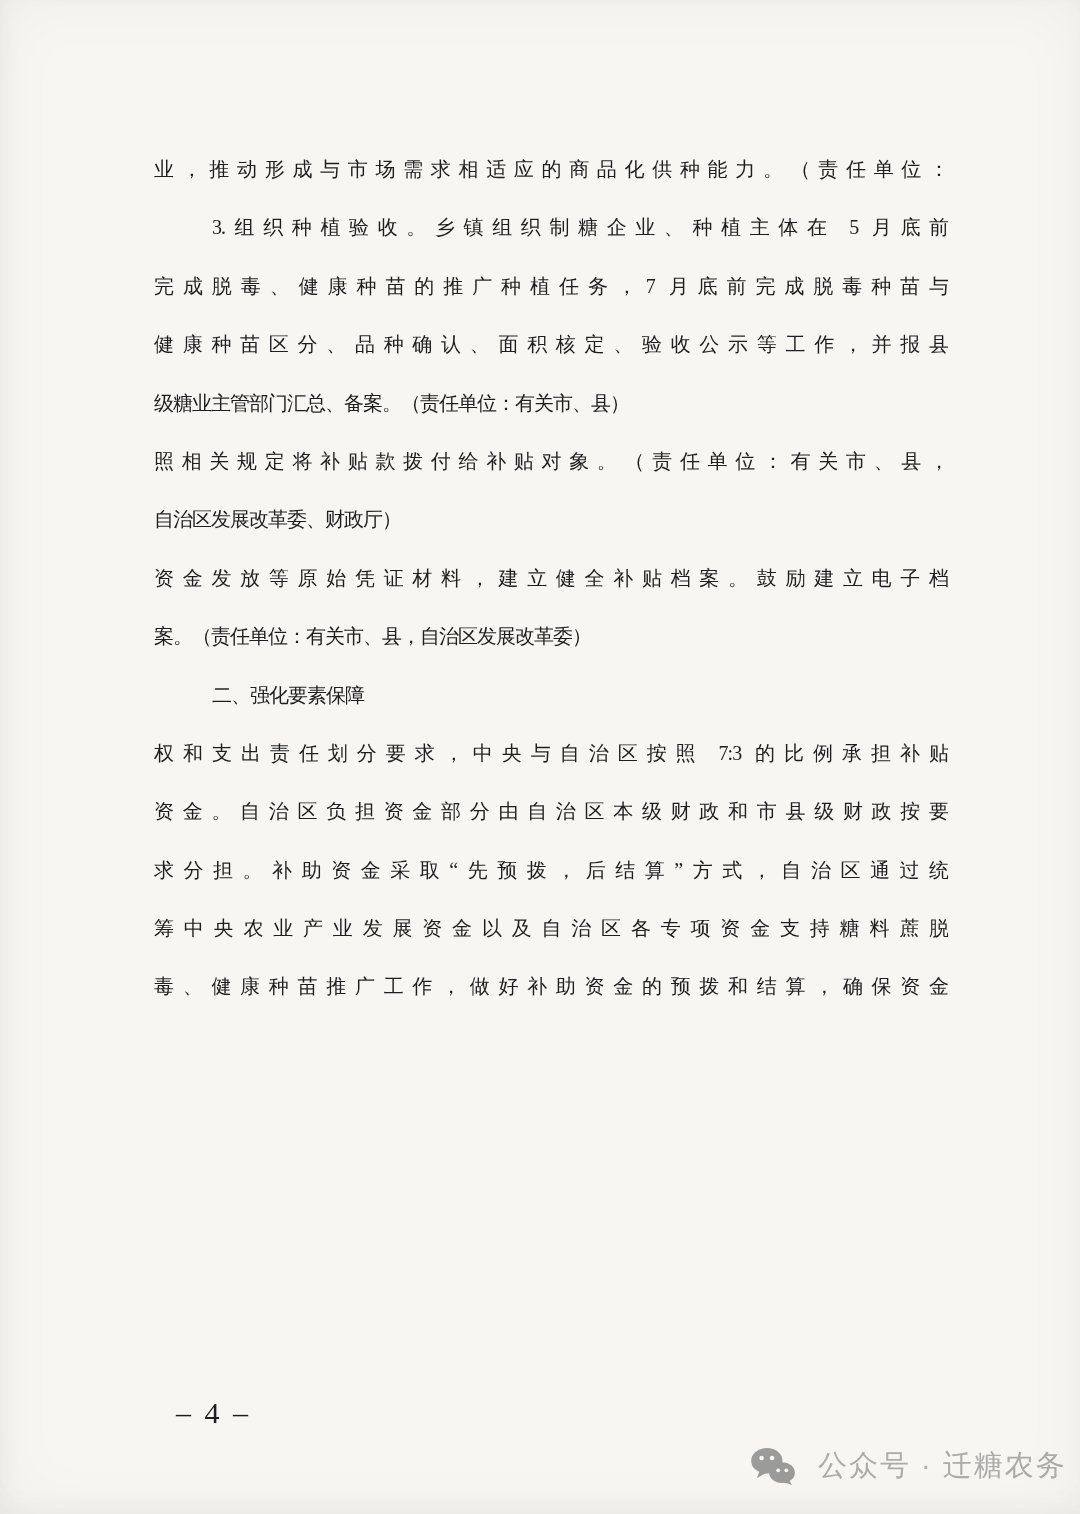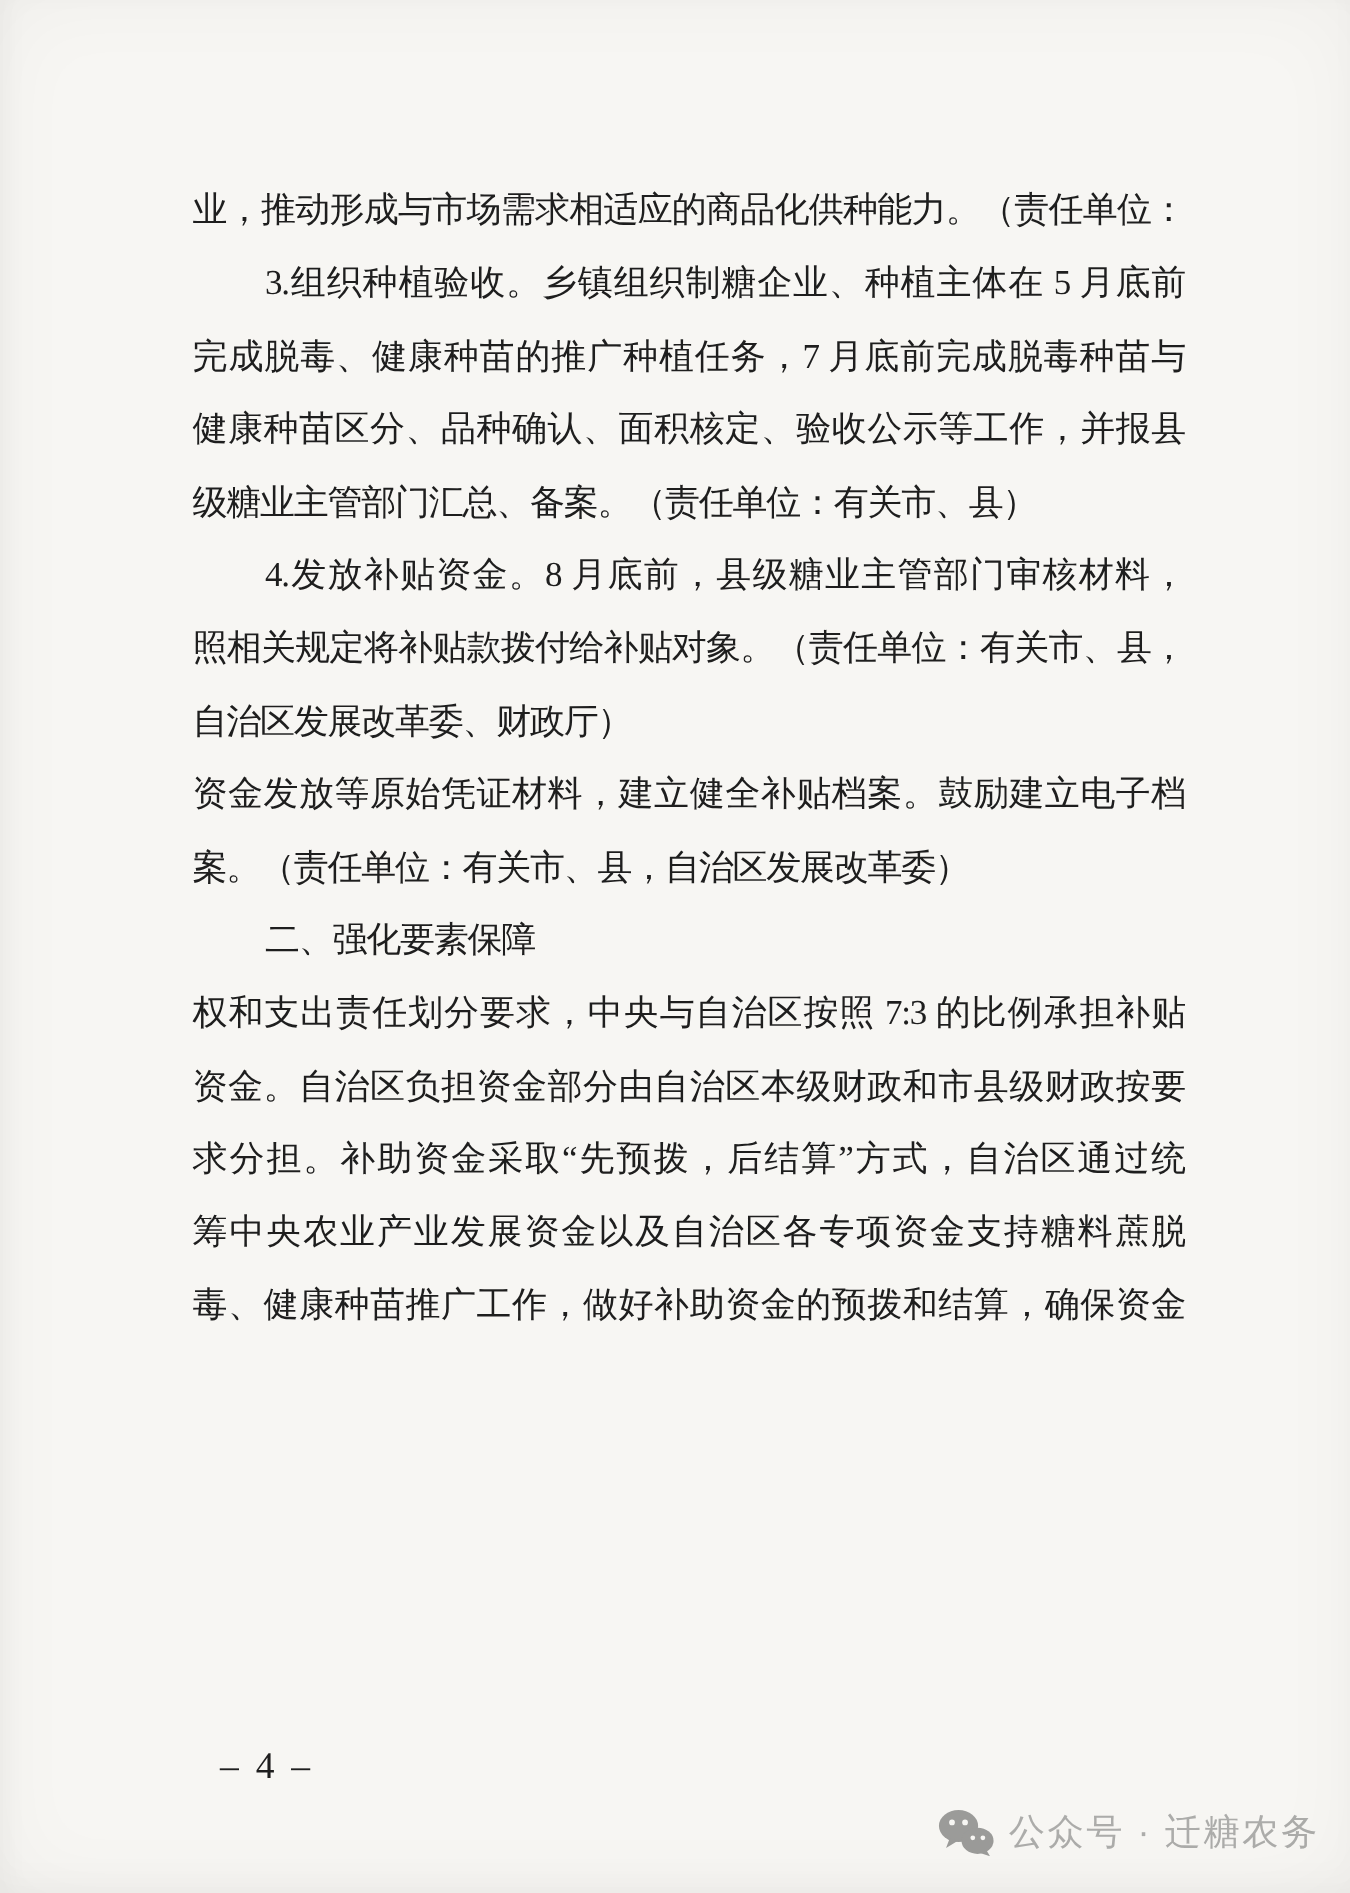--- a/index.html
+++ b/index.html
@@ -26,21 +26,21 @@
   }
   .text-block{
     position:absolute;
     left:154px;
     top:140px;
     width:794px;
   }
   .line{
     height:58.4px;
     line-height:58.4px;
-    font-size:28px;
+    font-size:20px;
     letter-spacing:-1px;
     white-space:normal;
     overflow:hidden;
   }
   .line .b{font-weight:400;}
   .indent{text-indent:58px;}
   .fill{
     text-align:justify;
     text-align-last:justify;
   }
@@ -63,32 +63,32 @@
     align-items:center;
     gap:11px;
   }
   .watermark .wm-icon{width:46px;height:38px;display:block;}
   .watermark .wm-label{
     font-size:29px;
     letter-spacing:2px;
     color:var(--wm-text);
     font-family:"Liberation Sans","DejaVu Sans",sans-serif;
     white-space:nowrap;
+    margin-left:11px;
   }
 </style>
 </head>
 <body>
 
 <div class="text-block">
   <div class="line fill"><span class="b"></span><span>业，推动形成与市场需求相适应的商品化供种能力。（责任单位：</span></div>
   <div class="line fill indent"><span class="b">3.组织种植验收。</span><span>乡镇组织制糖企业、种植主体在 5 月底前</span></div>
   <div class="line fill"><span class="b"></span><span>完成脱毒、健康种苗的推广种植任务，7 月底前完成脱毒种苗与</span></div>
   <div class="line fill"><span class="b"></span><span>健康种苗区分、品种确认、面积核定、验收公示等工作，并报县</span></div>
   <div class="line"><span class="b"></span><span>级糖业主管部门汇总、备案。（责任单位：有关市、县）</span></div>
-  <div class="line fill indent"><span class="b">4.发放补贴资金。</span><span>8 月底前，县级糖业主管部门审核材料，</span></div>
   <div class="line fill"><span class="b"></span><span>照相关规定将补贴款拨付给补贴对象。（责任单位：有关市、县，</span></div>
   <div class="line"><span class="b"></span><span>自治区发展改革委、财政厅）</span></div>
   <div class="line fill"><span class="b"></span><span>资金发放等原始凭证材料，建立健全补贴档案。鼓励建立电子档</span></div>
   <div class="line"><span class="b"></span><span>案。（责任单位：有关市、县，自治区发展改革委）</span></div>
   <div class="line indent"><span class="b">二、强化要素保障</span><span></span></div>
   <div class="line fill"><span class="b"></span><span>权和支出责任划分要求，中央与自治区按照 7:3 的比例承担补贴</span></div>
   <div class="line fill"><span class="b"></span><span>资金。自治区负担资金部分由自治区本级财政和市县级财政按要</span></div>
   <div class="line fill"><span class="b"></span><span>求分担。补助资金采取“先预拨，后结算”方式，自治区通过统</span></div>
   <div class="line fill"><span class="b"></span><span>筹中央农业产业发展资金以及自治区各专项资金支持糖料蔗脱</span></div>
   <div class="line fill"><span class="b"></span><span>毒、健康种苗推广工作，做好补助资金的预拨和结算，确保资金</span></div>

